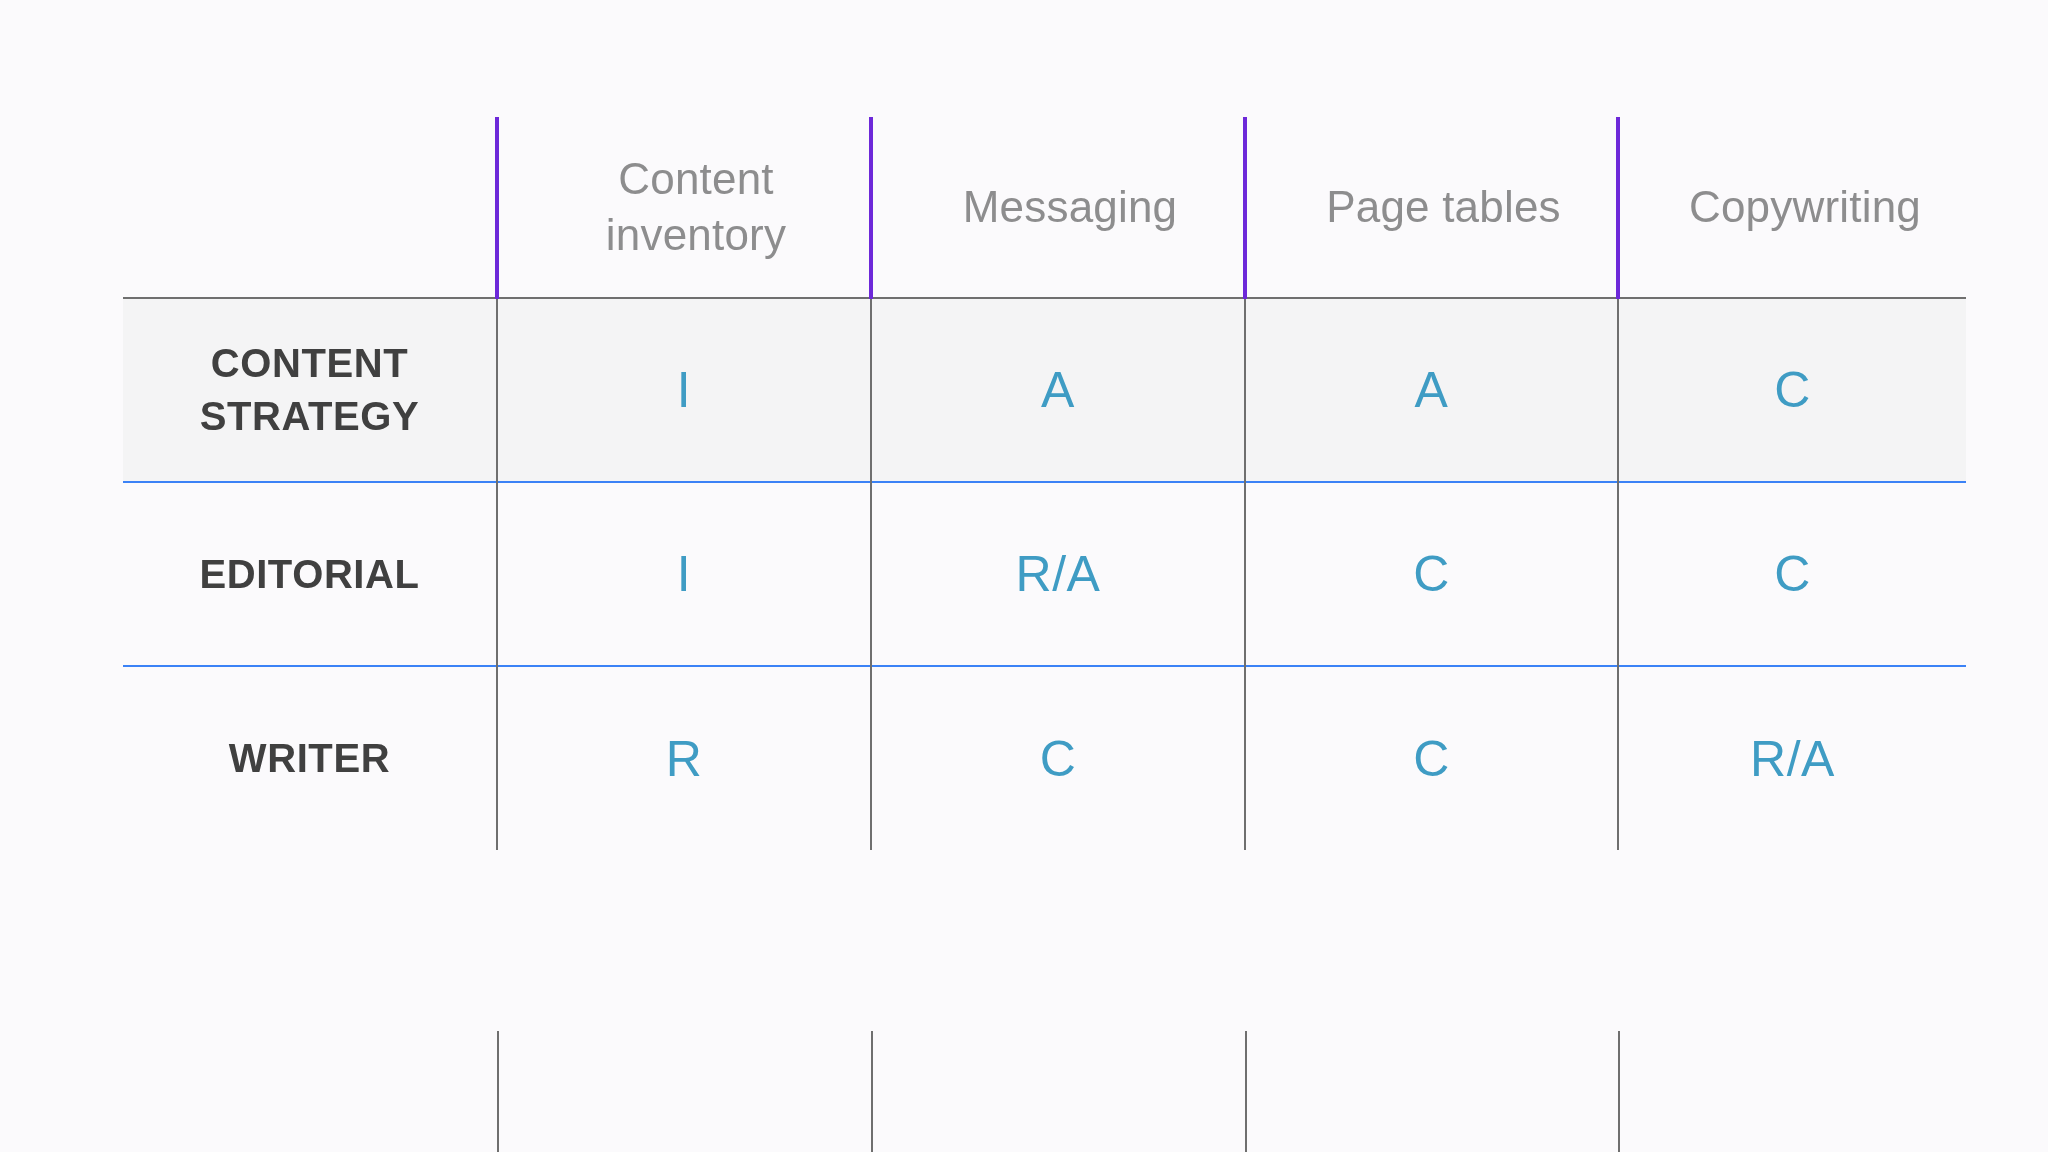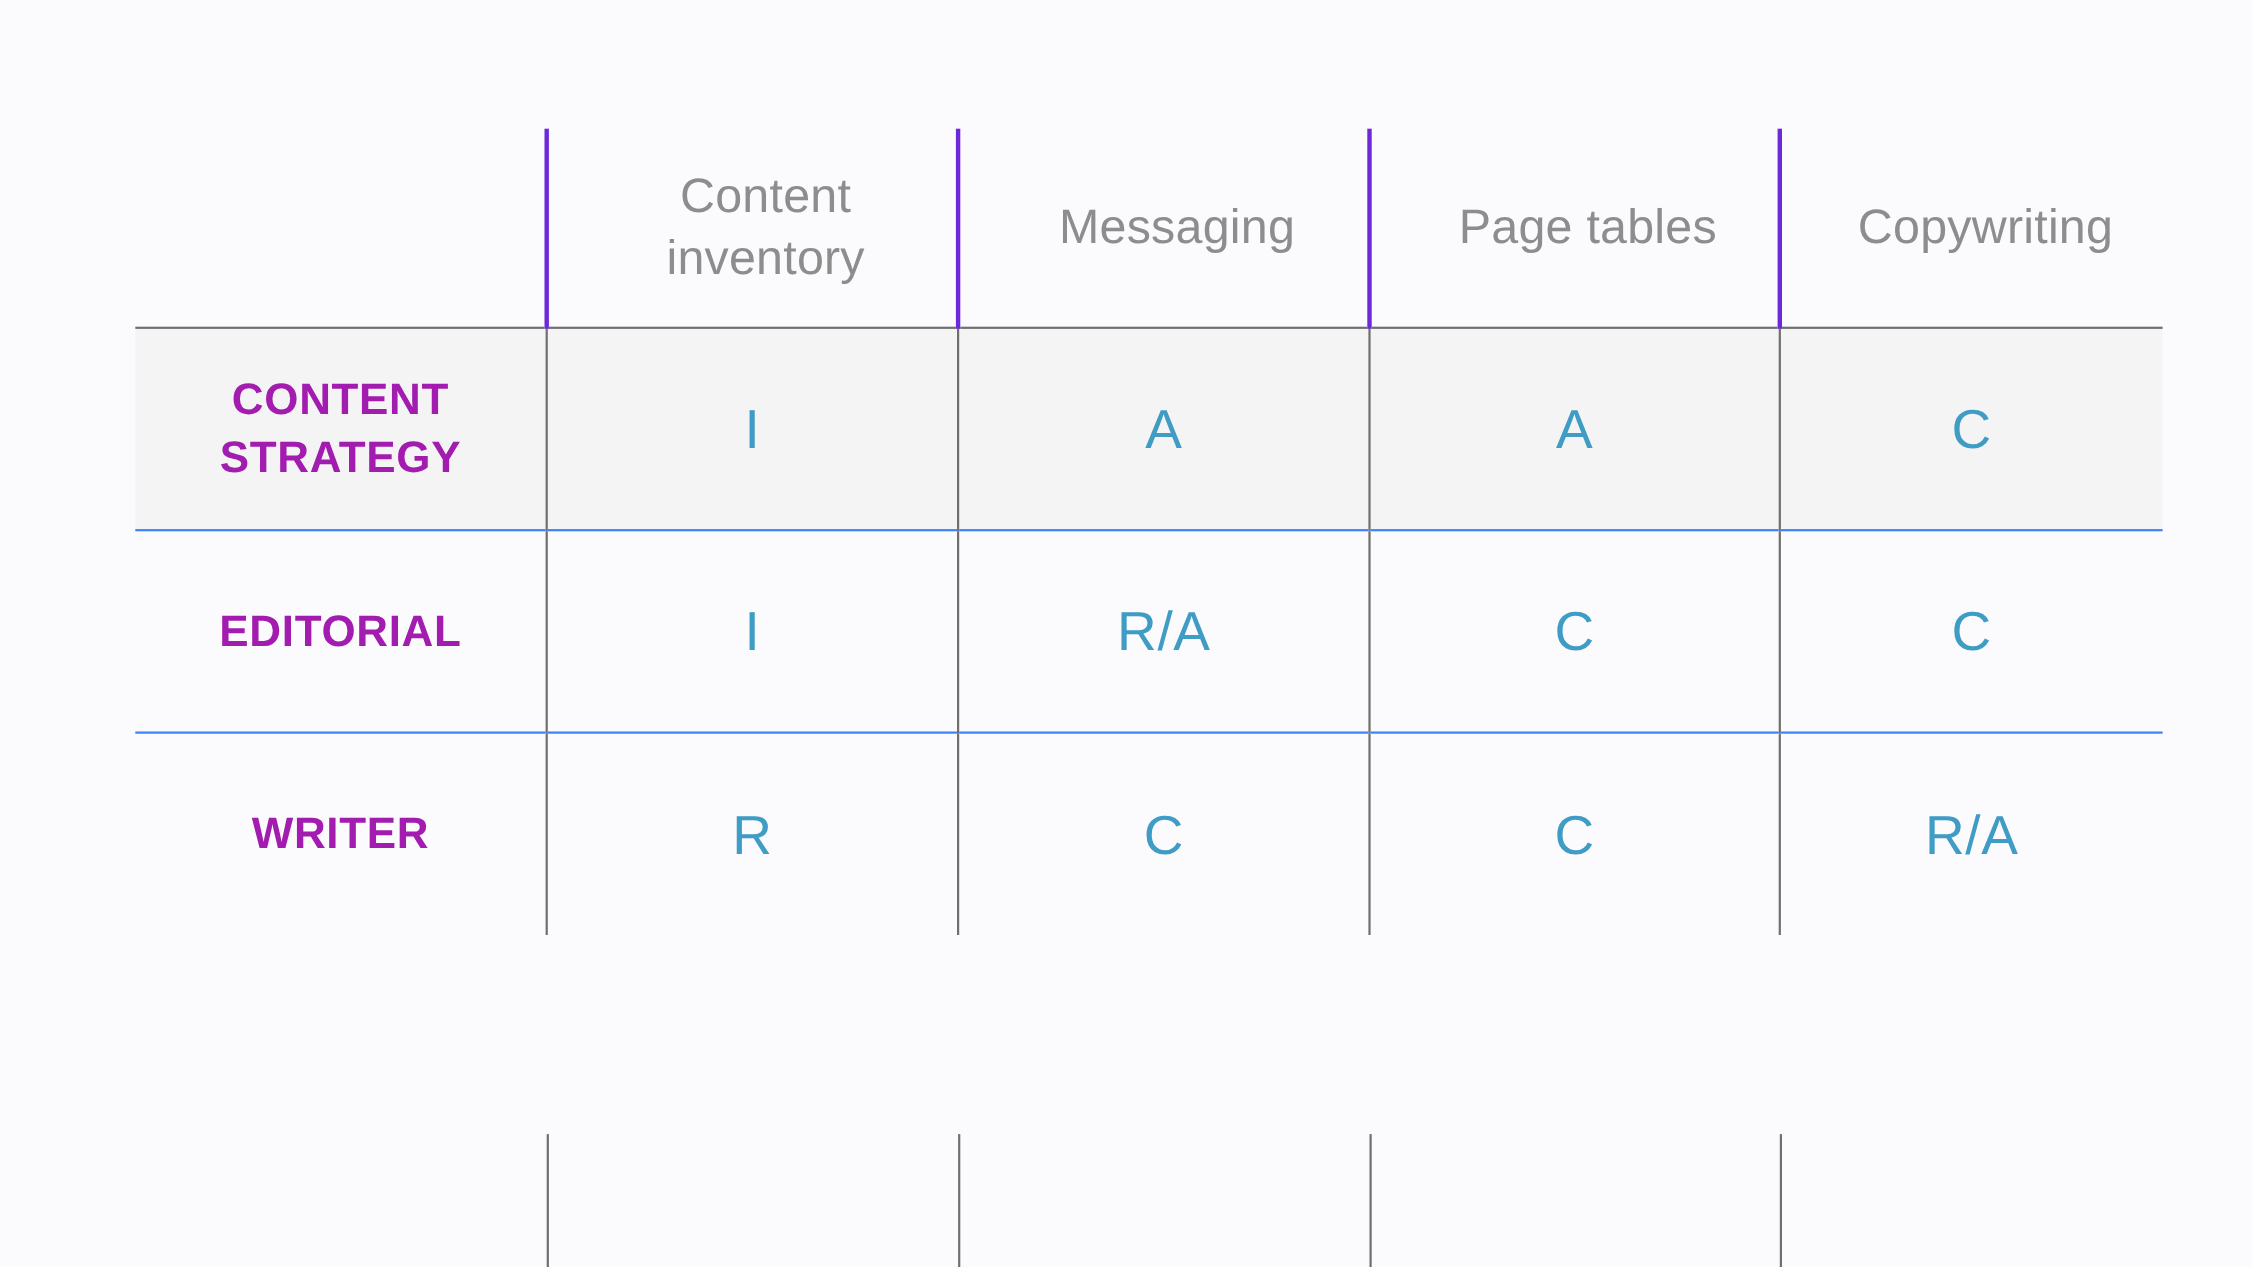--- a/index.html
+++ b/index.html
@@ -76,21 +76,21 @@
     border-top: 2px solid #6f6f6f;
   }
   .raci-table tbody td.value-cell {
     border-left: 2px solid #6f6f6f;
   }
 
   .role-label {
     display: block;
     font-size: 40px;
     font-weight: 700;
-    color: #a21caf;
+    color: #404040;
     letter-spacing: 0.6px;
     line-height: 1.32;
     text-transform: uppercase;
   }
 
   .raci-value {
     display: block;
     font-size: 50px;
     font-weight: 400;
     color: #3f9cc4;

